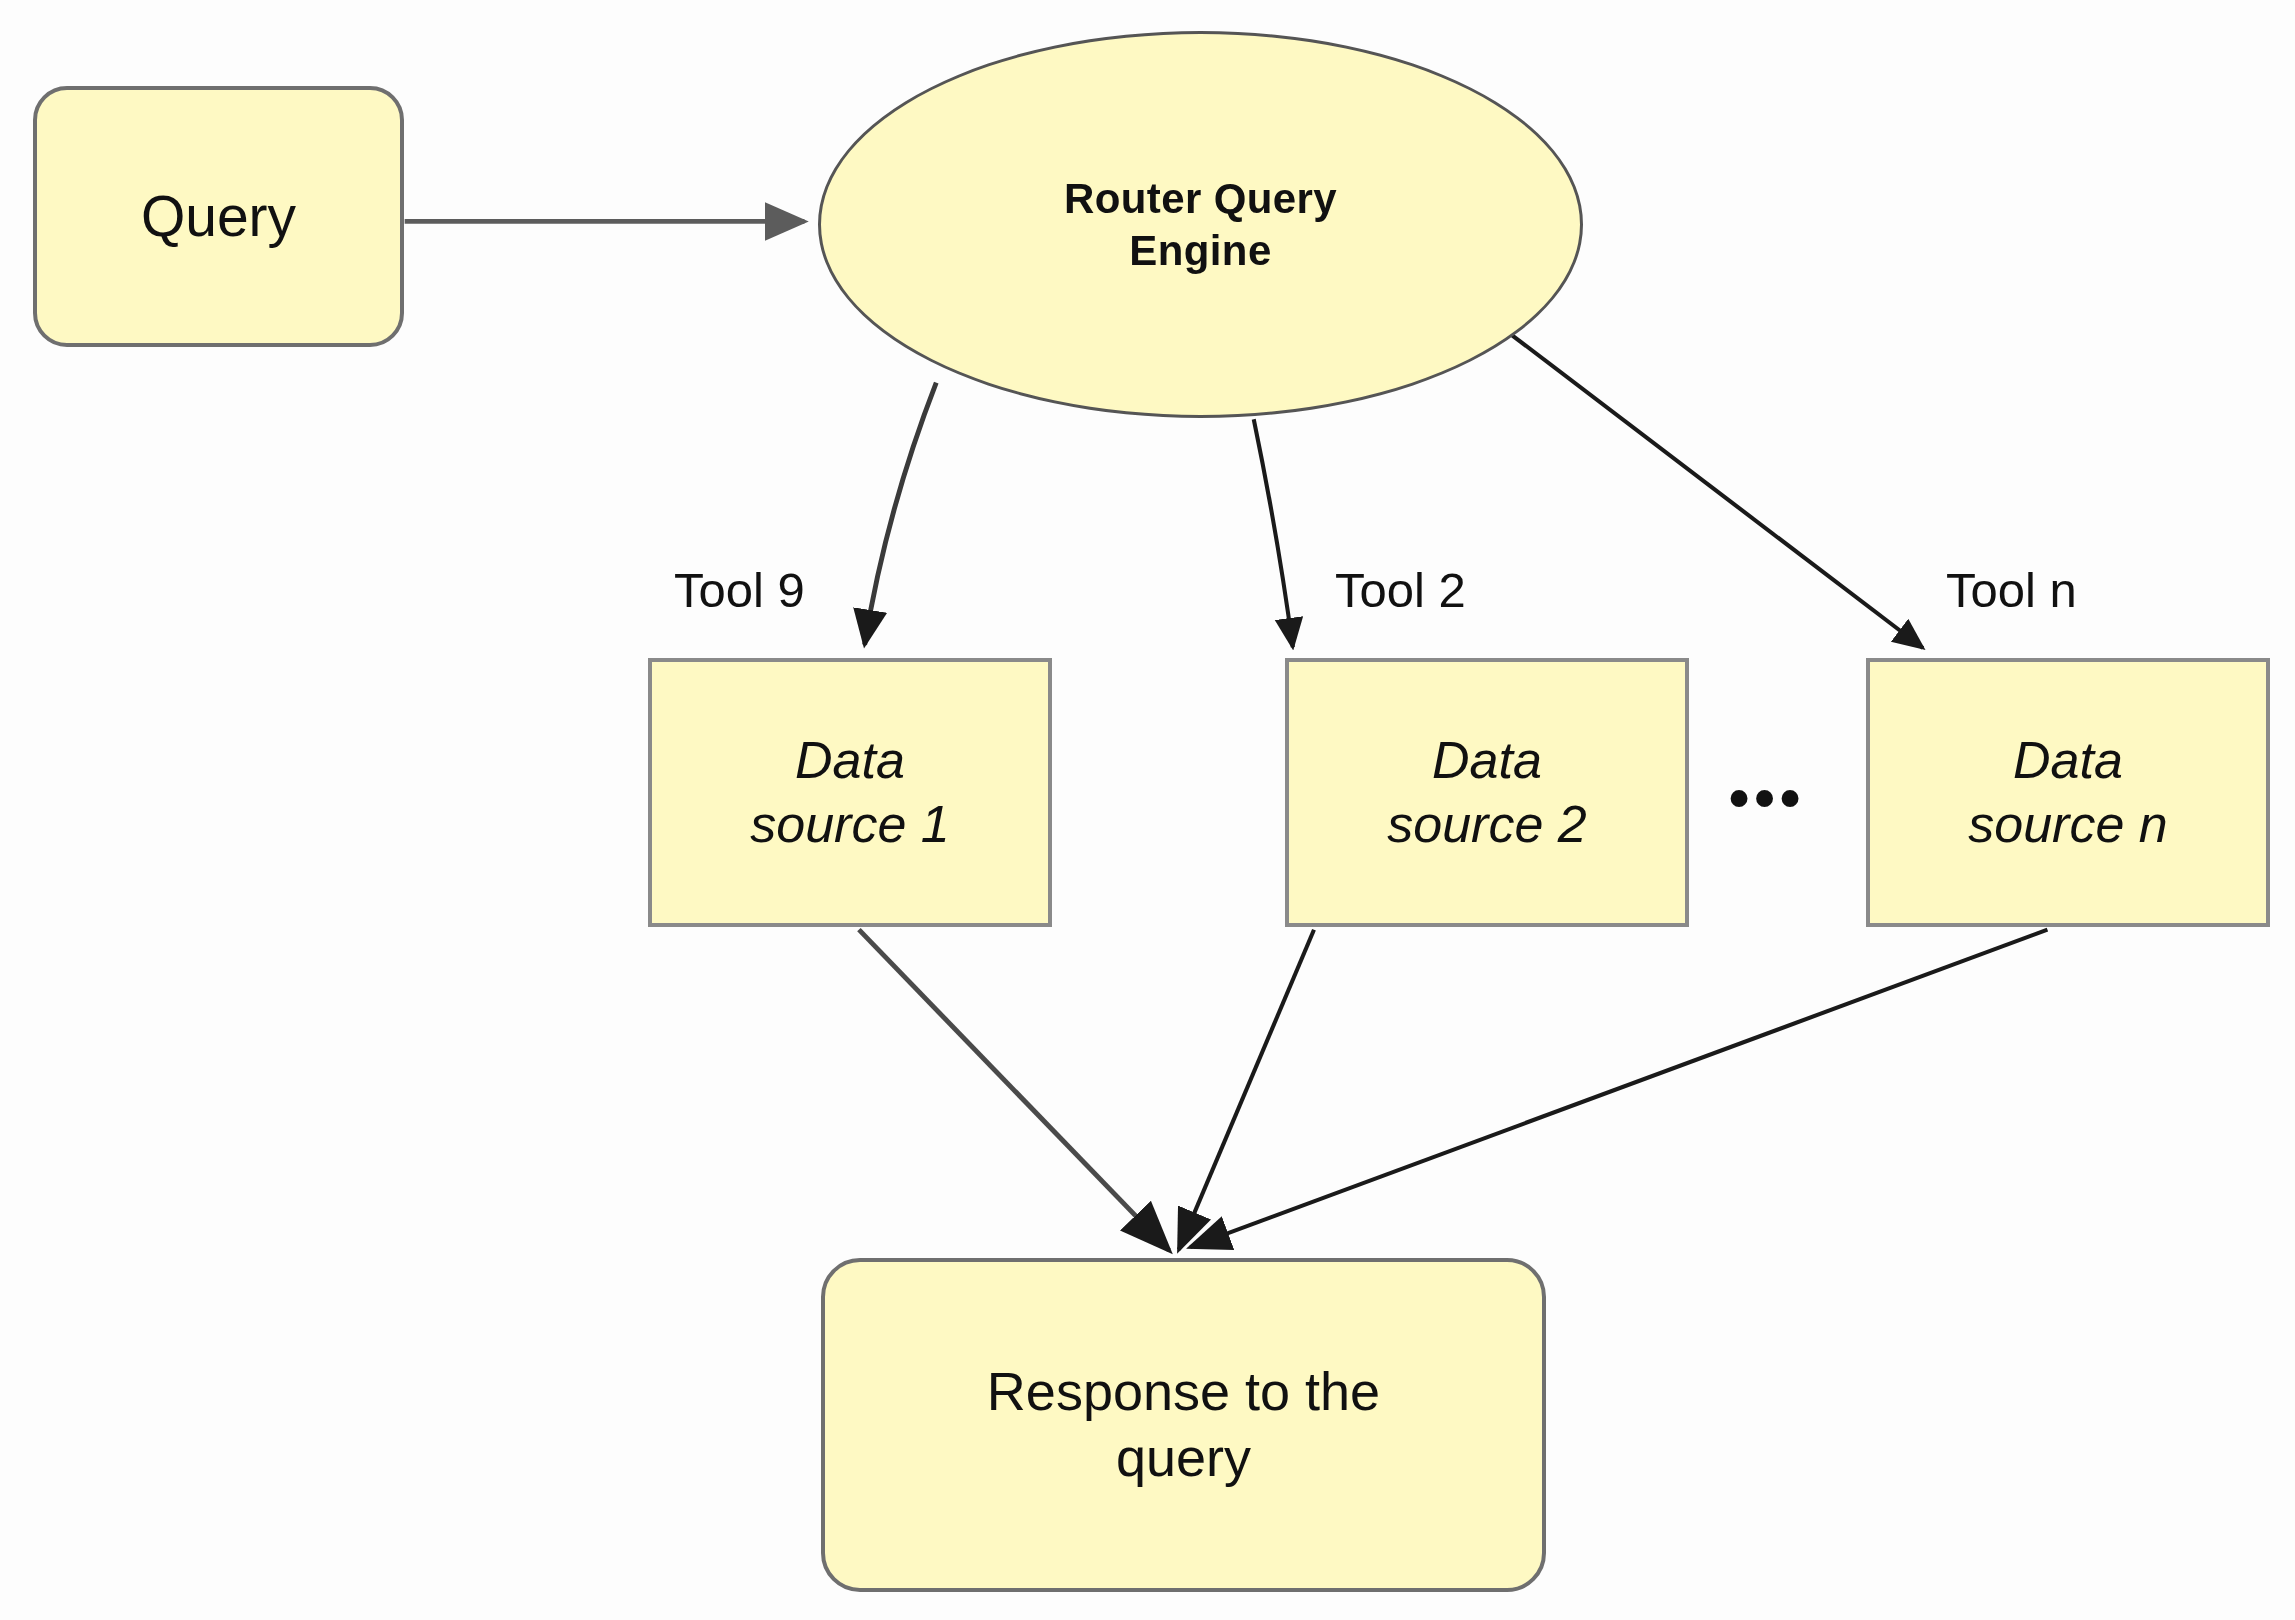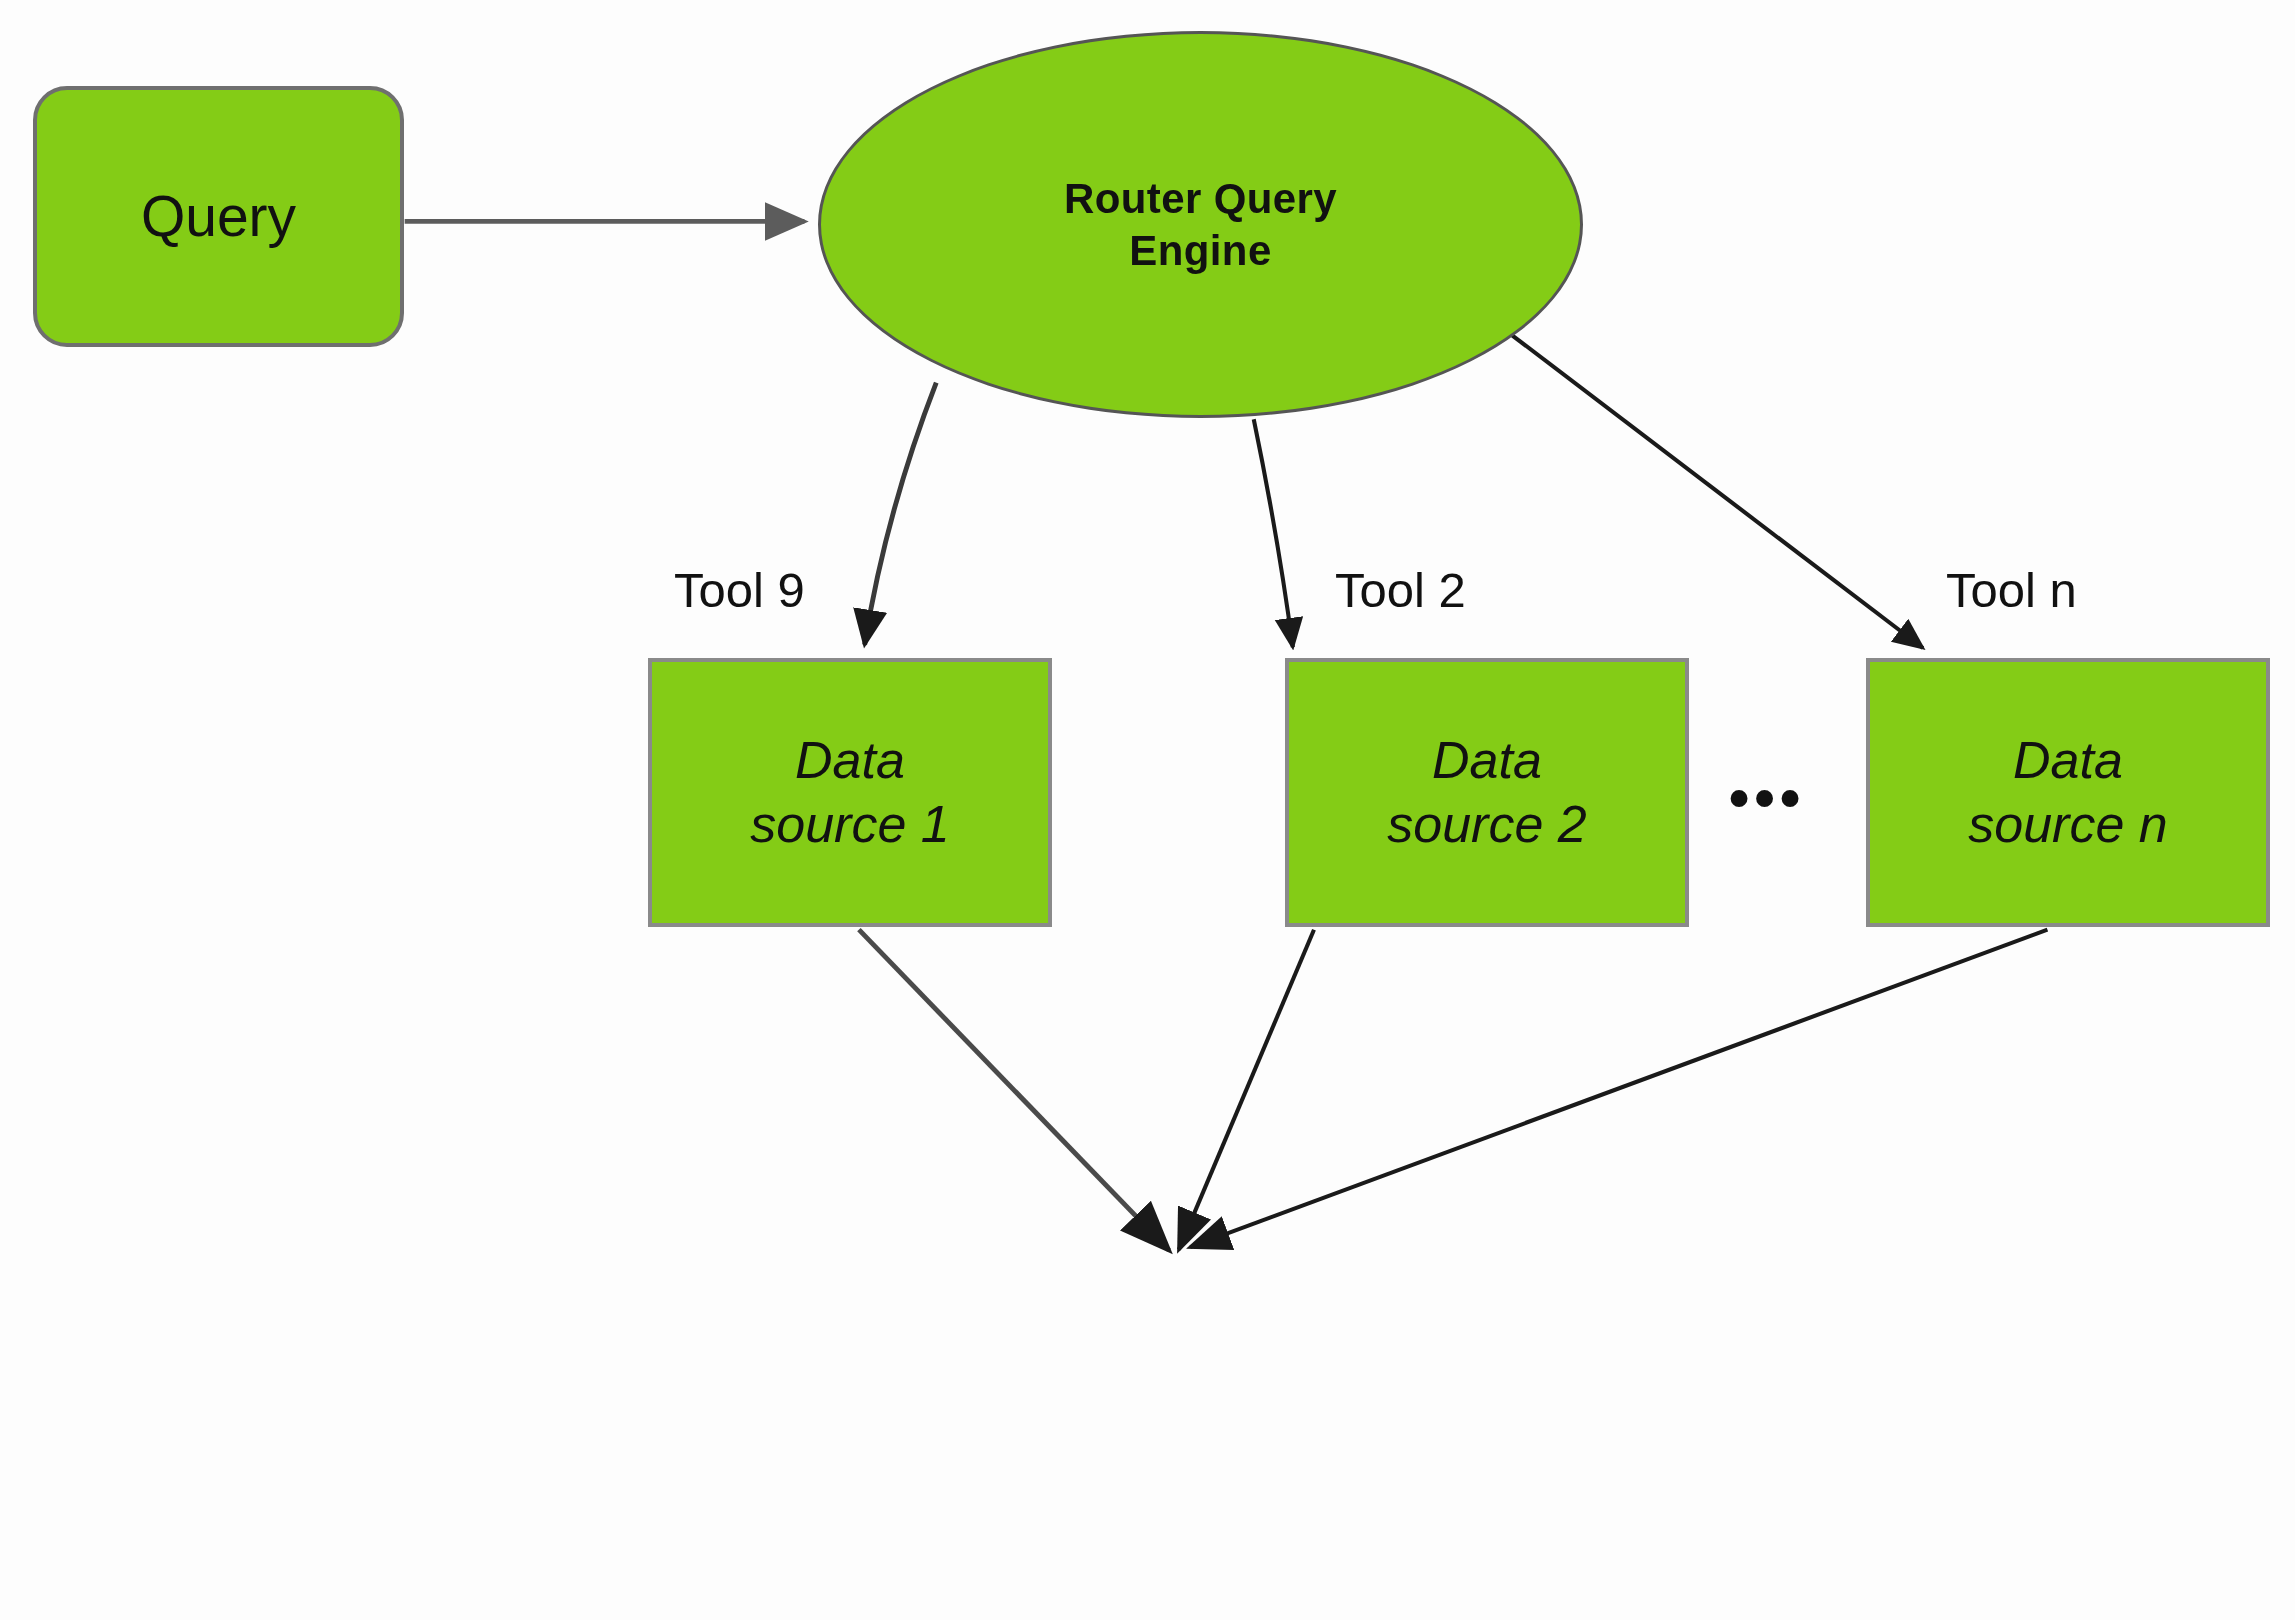--- a/index.html
+++ b/index.html
@@ -24,21 +24,21 @@
     height: 1620px;
     pointer-events: none;
   }
   .node {
     position: absolute;
     box-sizing: border-box;
     display: flex;
     align-items: center;
     justify-content: center;
     text-align: center;
-    background: #84cc16;
+    background: #fef9c3;
     color: #111111;
   }
   .node-label {
     display: block;
     line-height: 1.22;
     white-space: pre-line;
   }
 
   
   #node-query {
@@ -170,15 +170,19 @@
 source  2</span>
   </div>
 
   <div id="ellipsis-more">•••</div>
 
   <div class="node datasource" id="node-dsn">
     <span class="node-label">Data
 source n</span>
   </div>
 
+  <div class="node" id="node-response">
+    <span class="node-label">Response to the
+query</span>
+  </div>
 
 </div>
 
 
 </body></html>

